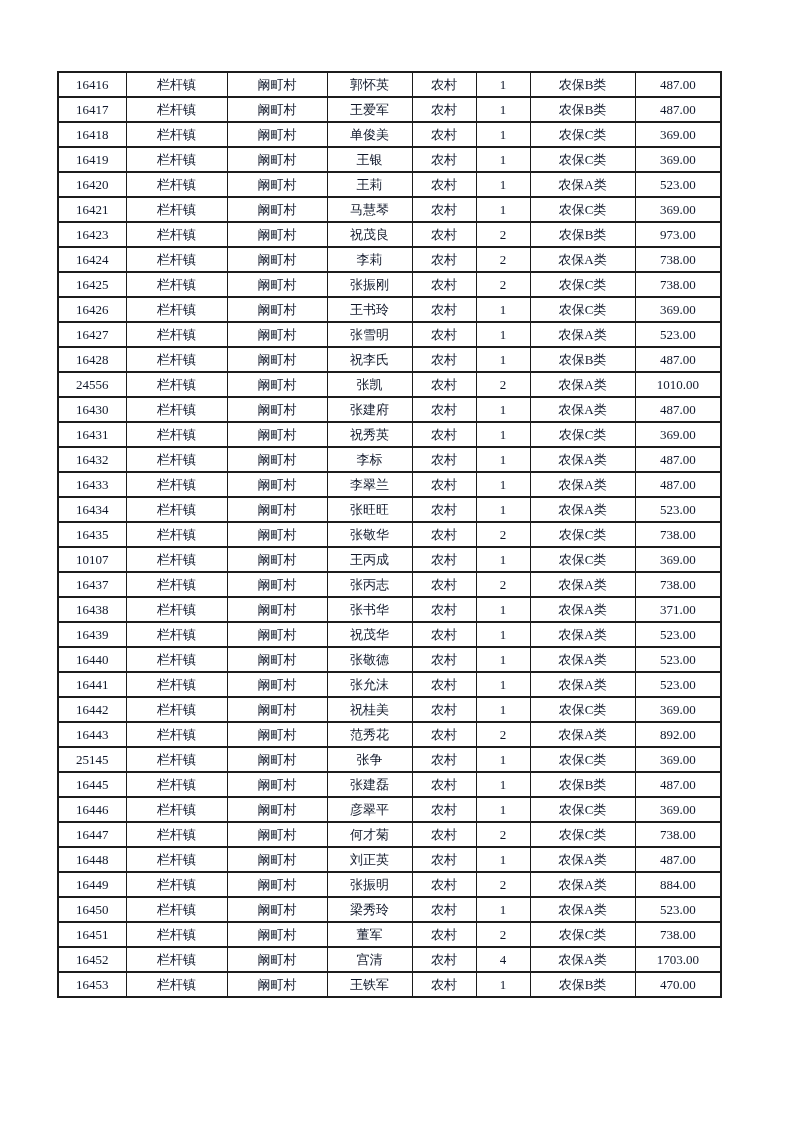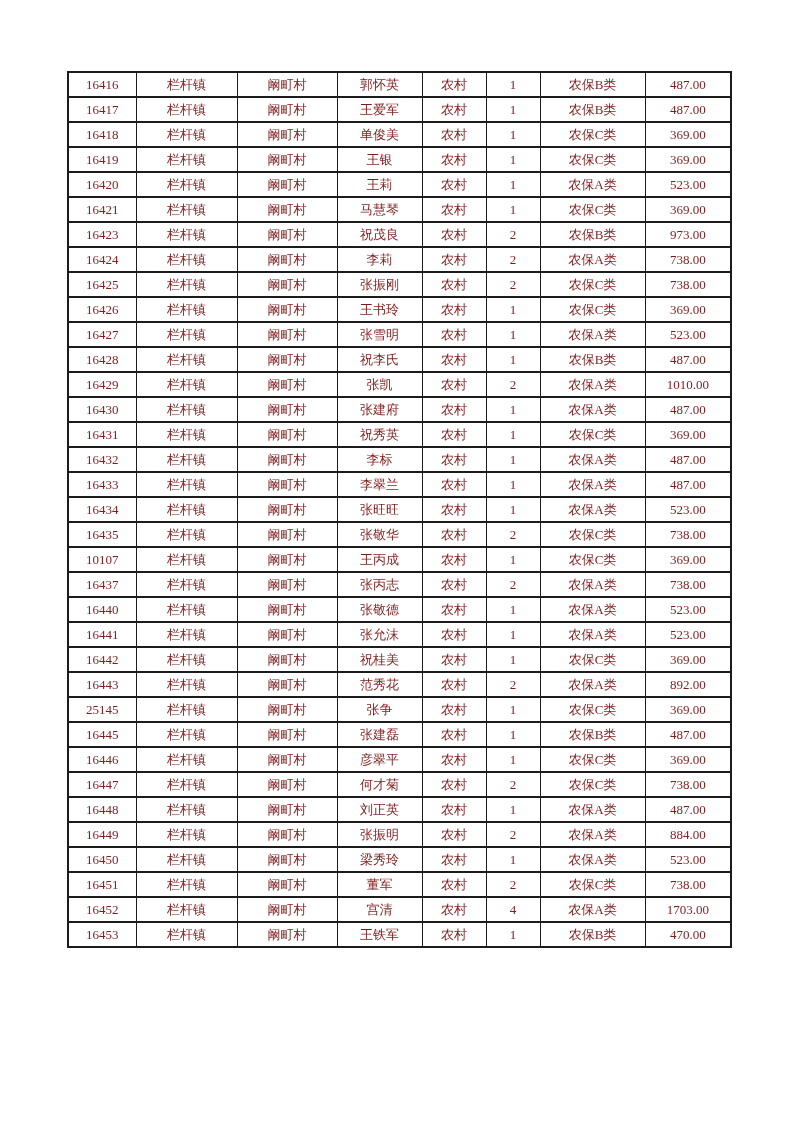--- a/index.html
+++ b/index.html
@@ -9,29 +9,29 @@
   }
   .page {
     position: relative;
     width: 793px;
     height: 1122px;
     background: #ffffff;
     overflow: hidden;
   }
   table.roster {
     position: absolute;
-    left: 67px;
+    left: 57px;
     top: 71px;
     width: 663px;
     border-collapse: collapse;
     table-layout: fixed;
     border: 2px solid #1c1c1c;
     font-family: "Liberation Serif", "DejaVu Serif", serif;
     font-size: 13px;
-    color: #7f1d1d;
+    color: #0f172a;
   }
   table.roster tr {
     height: 25px;
   }
   table.roster td {
     border-left: 1px solid #1c1c1c;
     border-right: 1px solid #1c1c1c;
     border-top: 2px solid #1c1c1c;
     border-bottom: 2px solid #1c1c1c;
     text-align: center;
@@ -183,21 +183,21 @@
           <td class="col-id">16428</td>
           <td class="col-town">栏杆镇</td>
           <td class="col-village">阚町村</td>
           <td class="col-name">祝李氏</td>
           <td class="col-residence">农村</td>
           <td class="col-count">1</td>
           <td class="col-category">农保B类</td>
           <td class="col-amount">487.00</td>
         </tr>
         <tr>
-          <td class="col-id">16429</td>
+          <td class="col-id">24556</td>
           <td class="col-town">栏杆镇</td>
           <td class="col-village">阚町村</td>
           <td class="col-name">张凯</td>
           <td class="col-residence">农村</td>
           <td class="col-count">2</td>
           <td class="col-category">农保A类</td>
           <td class="col-amount">1010.00</td>
         </tr>
         <tr>
           <td class="col-id">16430</td>
@@ -271,20 +271,40 @@
         </tr>
         <tr>
           <td class="col-id">16437</td>
           <td class="col-town">栏杆镇</td>
           <td class="col-village">阚町村</td>
           <td class="col-name">张丙志</td>
           <td class="col-residence">农村</td>
           <td class="col-count">2</td>
           <td class="col-category">农保A类</td>
           <td class="col-amount">738.00</td>
+        </tr>
+        <tr>
+          <td class="col-id">16438</td>
+          <td class="col-town">栏杆镇</td>
+          <td class="col-village">阚町村</td>
+          <td class="col-name">张书华</td>
+          <td class="col-residence">农村</td>
+          <td class="col-count">1</td>
+          <td class="col-category">农保A类</td>
+          <td class="col-amount">371.00</td>
+        </tr>
+        <tr>
+          <td class="col-id">16439</td>
+          <td class="col-town">栏杆镇</td>
+          <td class="col-village">阚町村</td>
+          <td class="col-name">祝茂华</td>
+          <td class="col-residence">农村</td>
+          <td class="col-count">1</td>
+          <td class="col-category">农保A类</td>
+          <td class="col-amount">523.00</td>
         </tr>
         <tr>
           <td class="col-id">16440</td>
           <td class="col-town">栏杆镇</td>
           <td class="col-village">阚町村</td>
           <td class="col-name">张敬德</td>
           <td class="col-residence">农村</td>
           <td class="col-count">1</td>
           <td class="col-category">农保A类</td>
           <td class="col-amount">523.00</td>

